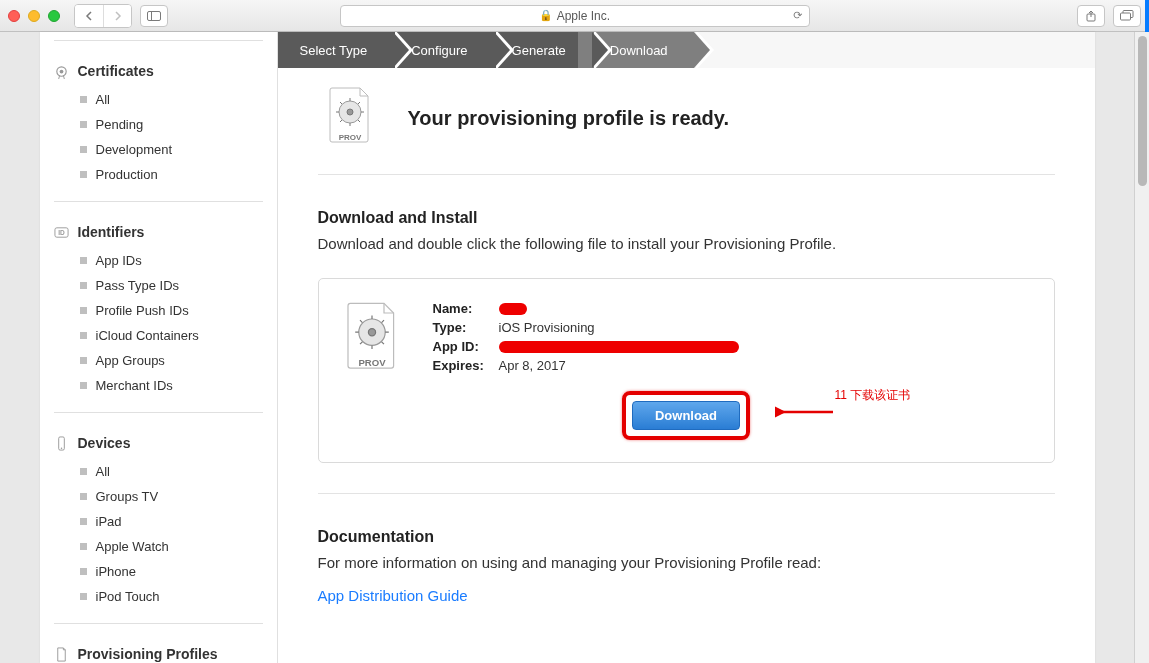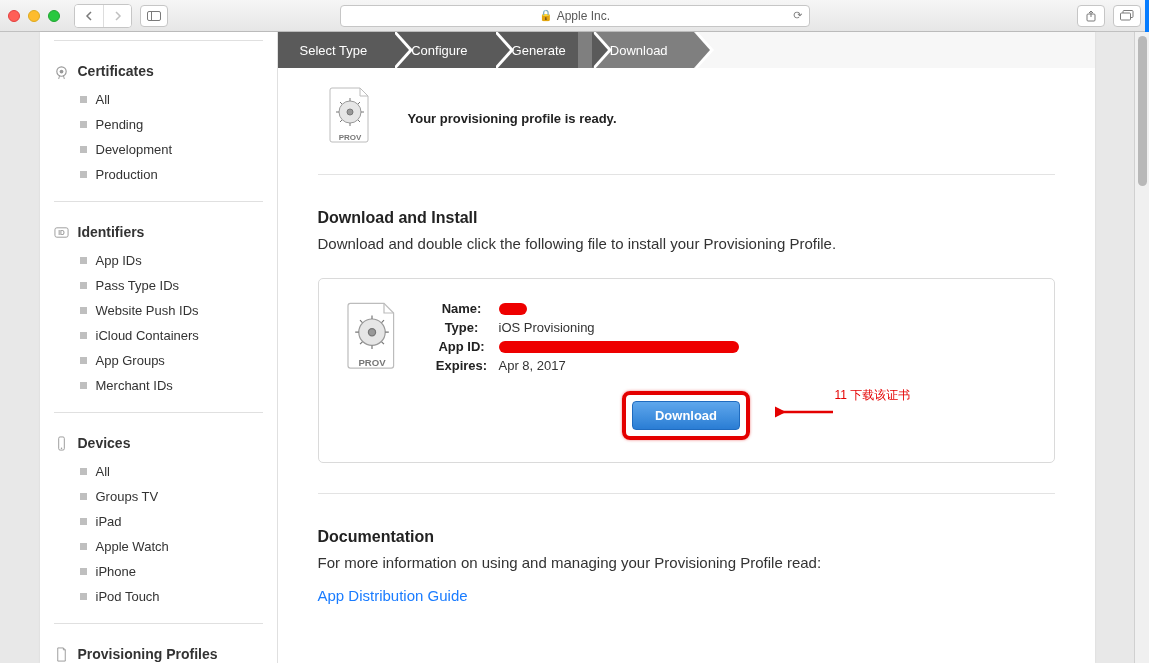--- a/index.html
+++ b/index.html
@@ -51,30 +51,30 @@
 .step .arrow { position:absolute; right:-16px; top:0; width:0; height:0; border-top:18px solid transparent; border-bottom:18px solid transparent; z-index:2; }
 .step.done .arrow { border-left:16px solid #5a5a5a; }
 .step.active .arrow { border-left:16px solid #7f7f7f; }
 .step .arrow-bg { position:absolute; right:-20px; top:-2px; width:0; height:0; border-top:20px solid transparent; border-bottom:20px solid transparent; border-left:18px solid #fff; z-index:1; }
 .steps-rest { flex:1; background:#f7f7f7; }
 
 .main-body { background:#fff; margin:0; flex:1; padding: 18px 40px 40px; }
 .ready-row { display:flex; align-items:center; border-bottom:1px solid #e3e3e3; padding-bottom:24px; }
 .prov-icon { width:48px; margin-right:34px; margin-left:8px; }
 .prov-icon-lg { width:60px; margin-right:28px; }
-.ready-title { font-size:13px; font-weight:700; color:#222; }
+.ready-title { font-size:20px; font-weight:700; color:#222; }
 
 .section-title { font-size:16px; font-weight:700; margin-top:34px; color:#222; }
 .section-body { font-size:15px; color:#333; margin-top:6px; line-height:1.4; }
 
 .info-box { border:1px solid #dadada; border-radius:5px; padding:22px 24px; margin-top:24px; }
 .info-grid { display:flex; }
 .info-fields { margin-left:2px; }
 .info-row { display:flex; font-size:13px; margin-bottom:4px; align-items:center; }
-.info-label { width:58px; text-align:center; margin-right:8px; color:#222; font-weight:600; }
+.info-label { width:58px; text-align:left; margin-right:8px; color:#222; font-weight:600; }
 .info-val { color:#333; }
 .redact { background:#ee0000; height:12px; border-radius:6px; display:inline-block; }
 .redact.short { width:28px; }
 .redact.long { width:240px; }
 
 .dl-wrap { text-align:center; margin-top:14px; position:relative; }
 .dl-marker { display:inline-block; border:4px solid #e40000; border-radius:8px; padding:6px 6px; box-shadow: 0 0 3px rgba(228,0,0,0.5); }
 .dl-btn { background:linear-gradient(to bottom,#5fa7ec,#2a7dd4); border:1px solid #1f6bbf; color:#fff; font-size:13px; font-weight:600; padding:6px 22px; border-radius:4px; cursor:pointer; }
 .anno-arrow { position:absolute; left: 432px; top: 12px; display:flex; align-items:center; }
 .anno-arrow svg { display:block; }
@@ -186,21 +186,21 @@
           <div class="sub">
               <span class="bullet"></span>
               <span>App IDs</span>
             </div>
           <div class="sub">
               <span class="bullet"></span>
               <span>Pass Type IDs</span>
             </div>
           <div class="sub">
               <span class="bullet"></span>
-              <span>Website Push IDs</span>
+              <span>Profile Push IDs</span>
             </div>
           <div class="sub">
               <span class="bullet"></span>
               <span>iCloud Containers</span>
             </div>
           <div class="sub">
               <span class="bullet"></span>
               <span>App Groups</span>
             </div>
           <div class="sub">

